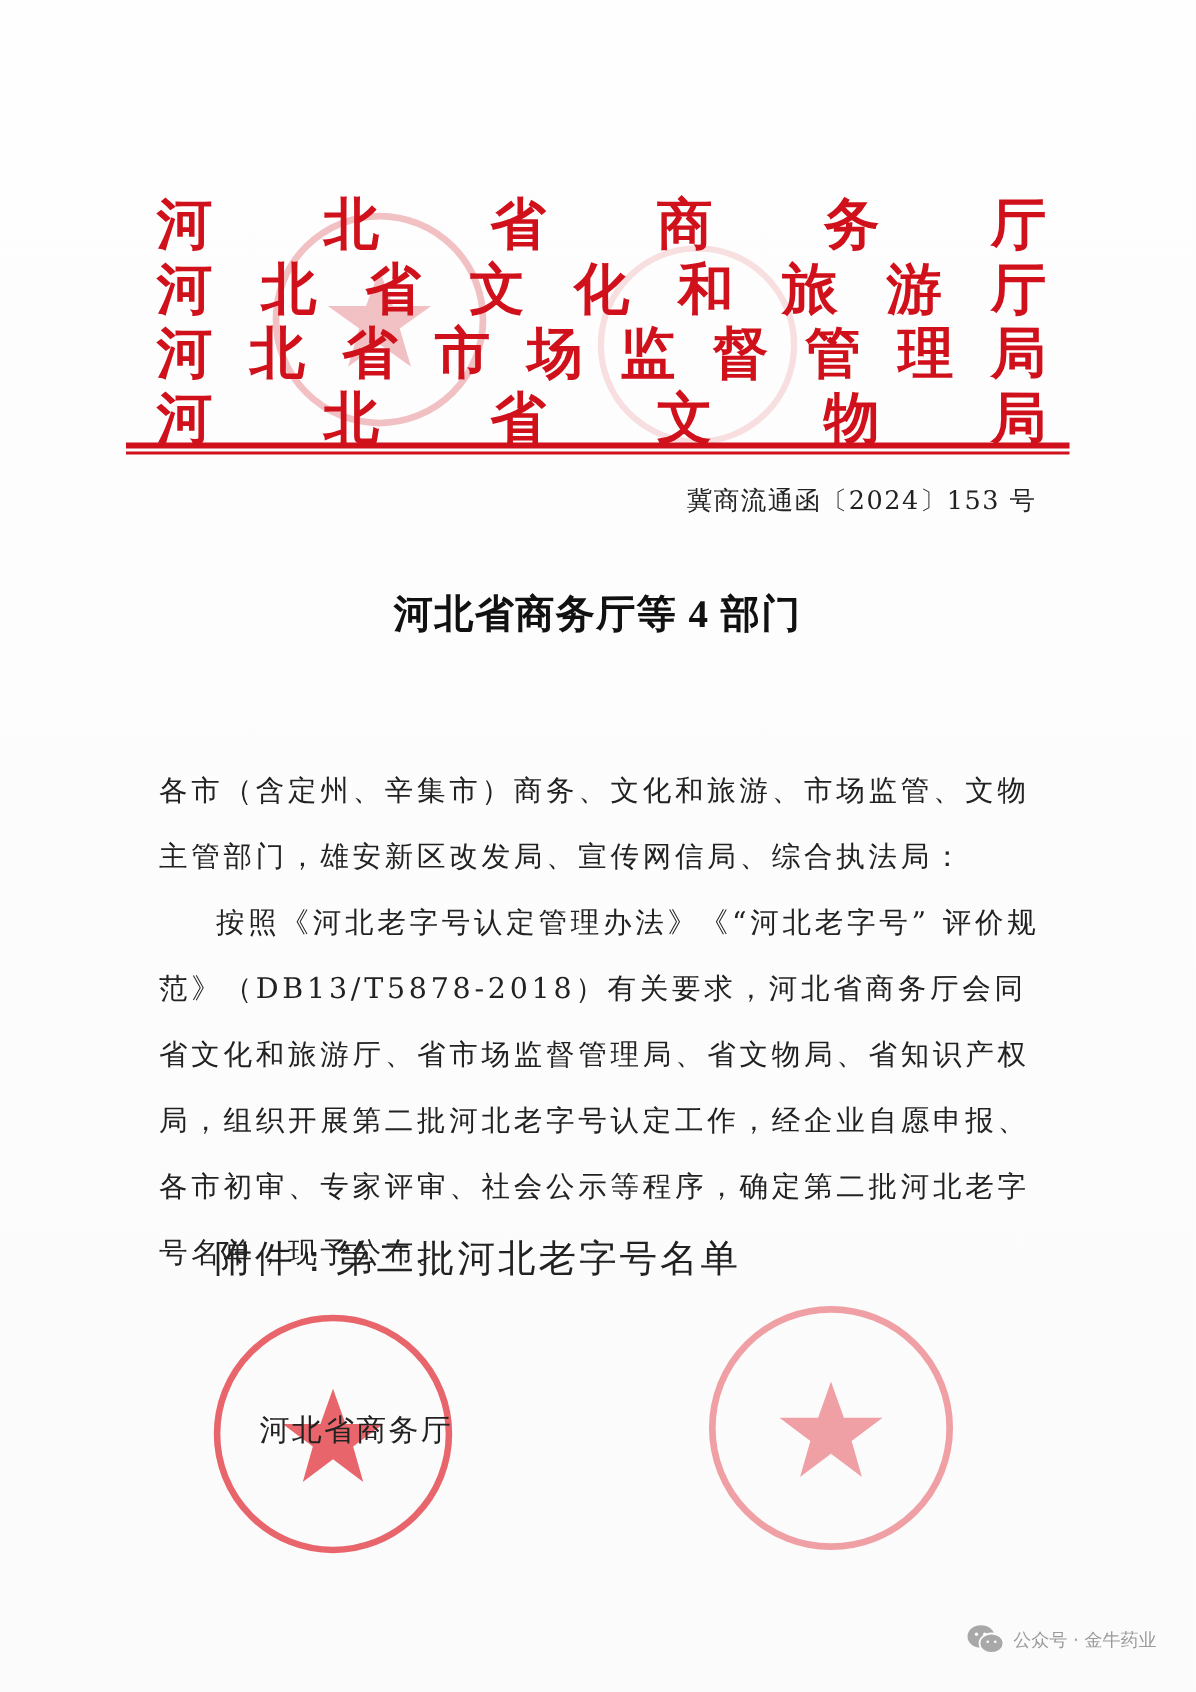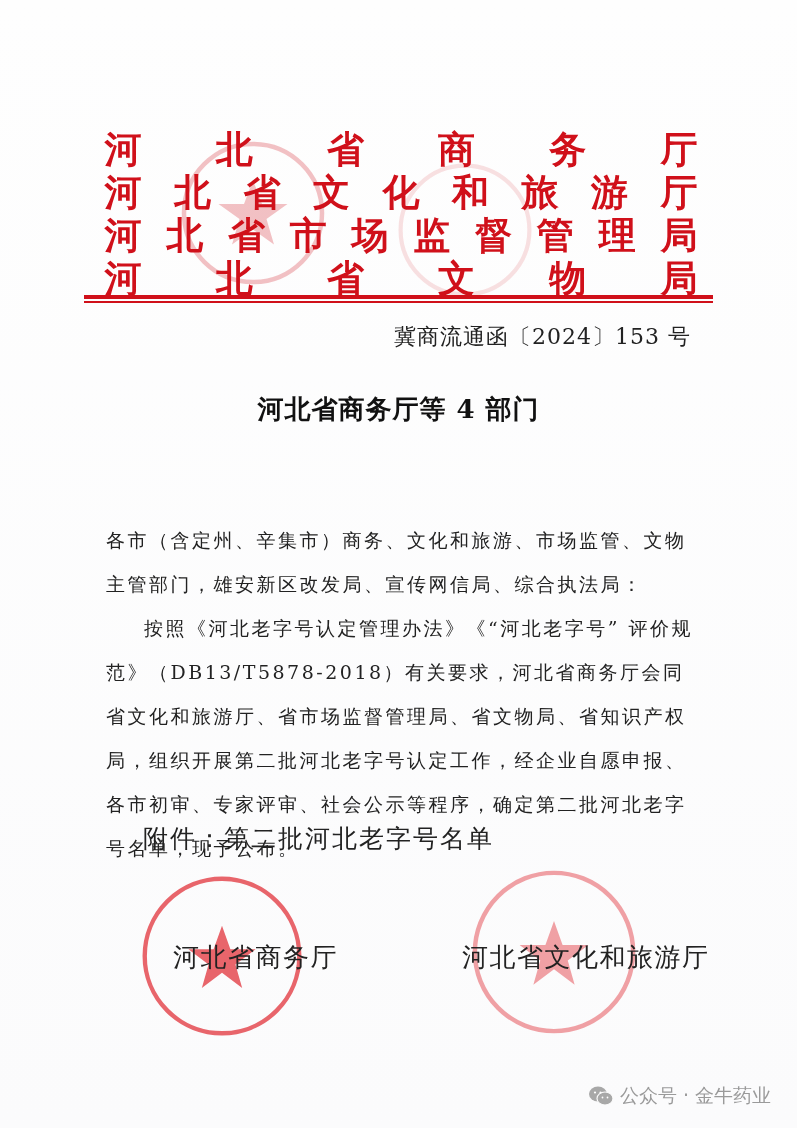--- a/index.html
+++ b/index.html
@@ -12,44 +12,44 @@
     .hline {
       display: flex; justify-content: space-between; height: 43px; line-height: 43px;
       font-family: "DejaVu Serif", "Liberation Serif", serif; font-weight: bold;
       font-size: 37px; color: #d0101a; letter-spacing: 0;
     }
     .hline span { display: inline-block; width: 38px; text-align: center; }
     .red-rule { position: absolute; left: 84px; width: 629px; background: #d0101a; }
     .rule-thick { top: 295px; height: 4px; }
     .rule-thin { top: 301px; height: 1.5px; }
     .docno {
-      position: absolute; right: 106px; top: 322px; font-size: 22px; color: #222;
+      position: absolute; right: 106px; top: 322px; font-size: 17px; color: #222;
       letter-spacing: 1px;
     }
     .title {
       position: absolute; left: 0; width: 797px; text-align: center; font-weight: bold;
-      font-size: 26px; color: #111; letter-spacing: 1px;
+      font-size: 26px; color: #111; letter-spacing: 1px; font-family: Liberation Serif, serif;
     }
     .title1 { top: 392px; }
     .title2 { top: 432px; }
     .body-text {
       position: absolute; left: 106px; width: 600px; font-size: 19px; color: #222;
       line-height: 44px; letter-spacing: 2.5px;
     }
     .para { margin: 0; }
     .indent { text-indent: 38px; }
     .attachment { position: absolute; left: 143px; top: 822px; font-size: 25px; letter-spacing: 2px; color: #222; }
-    .signer { position: absolute; font-size: 26px; color: #222; letter-spacing: 1.5px; }
+    .signer { position: absolute; font-size: 20px; color: #222; letter-spacing: 1.5px; }
     .signer-1 { left: 173px; top: 940px; }
     .signer-2 { left: 462px; top: 940px; }
     .seal { position: absolute; border-radius: 50%; }
     .seal svg { width: 100%; height: 100%; }
     .watermark {
       position: absolute; right: 26px; top: 1083px; display: flex; align-items: center; gap: 6px;
-      font-family: "DejaVu Sans", "Liberation Sans", sans-serif; font-size: 19px; color: #9a9a9a;
+      font-family: "DejaVu Sans", "Liberation Sans", sans-serif; font-size: 12px; color: #9a9a9a;
     }
     .wm-icon { width: 26px; height: 20px; }
   </style>
 </head>
 <body>
 
 <div class="page">
 
   <div class="seal" style="left:178px; top:138px; width:150px; height:150px; opacity:0.25;">
     <svg viewBox="0 0 100 100">
@@ -105,42 +105,41 @@
     </div>
   </div>
 
   <div class="red-rule rule-thick"></div>
   <div class="red-rule rule-thin"></div>
 
   <div class="docno">冀商流通函〔2024〕153 号</div>
 
   <div class="title title1">河北省商务厅等 4 部门</div>
 
-  <div class="body-text" style="top:518px;">
+  <div class="body-text" style="top:505px;">
     <p class="para">各市（含定州、辛集市）商务、文化和旅游、市场监管、文物主管部门，雄安新区改发局、宣传网信局、综合执法局：</p>
     <p class="para indent">按照《河北老字号认定管理办法》《“河北老字号” 评价规范》（DB13/T5878-2018）有关要求，河北省商务厅会同省文化和旅游厅、省市场监督管理局、省文物局、省知识产权局，组织开展第二批河北老字号认定工作，经企业自愿申报、各市初审、专家评审、社会公示等程序，确定第二批河北老字号名单，现予公布。</p>
   </div>
 
   <div class="attachment">附件：第二批河北老字号名单</div>
 
   <div class="seal" style="left:138px; top:872px; width:168px; height:168px; opacity:0.75;">
     <svg viewBox="0 0 100 100">
       <circle cx="50" cy="50" r="46" fill="none" stroke="#e2333b" stroke-width="2.6"></circle>
       <polygon points="50,32 55,46 70,46 58,55 62,69 50,60 38,69 42,55 30,46 45,46" fill="#e2333b"></polygon>
     </svg>
   </div>
   <div class="seal" style="left:468px; top:866px; width:172px; height:172px; opacity:0.45;">
     <svg viewBox="0 0 100 100">
       <circle cx="50" cy="50" r="46" fill="none" stroke="#e2333b" stroke-width="2.6"></circle>
       <polygon points="50,32 55,46 70,46 58,55 62,69 50,60 38,69 42,55 30,46 45,46" fill="#e2333b"></polygon>
     </svg>
   </div>
 
   <div class="signer signer-1">河北省商务厅</div>
-  <div class="signer signer-2">河北省文化和旅游厅</div>
 
   <div class="watermark">
     <svg class="wm-icon" viewBox="0 0 26 20">
       <ellipse cx="10" cy="8" rx="9" ry="7.5" fill="#a8a8a8"></ellipse>
       <ellipse cx="17" cy="12.5" rx="8" ry="6.5" fill="#a8a8a8" stroke="#fbfbfb" stroke-width="1.2"></ellipse>
       <circle cx="7" cy="6.5" r="1.1" fill="#fff"></circle>
         <circle cx="12.5" cy="6.5" r="1.1" fill="#fff"></circle>
       <circle cx="14.5" cy="11.5" r="0.9" fill="#fff"></circle>
         <circle cx="19.5" cy="11.5" r="0.9" fill="#fff"></circle>
     </svg>

